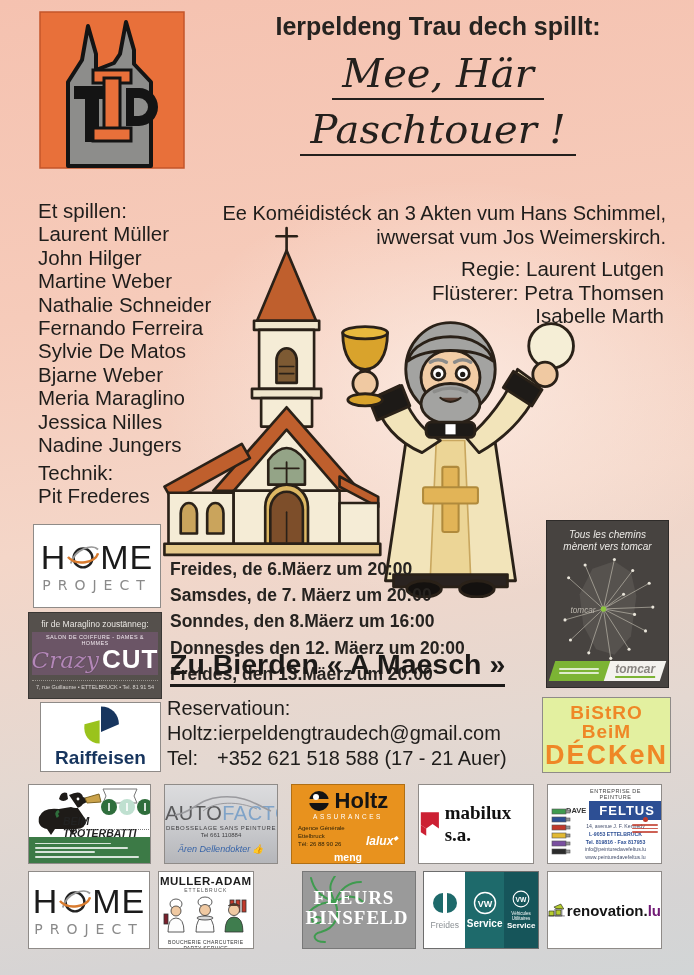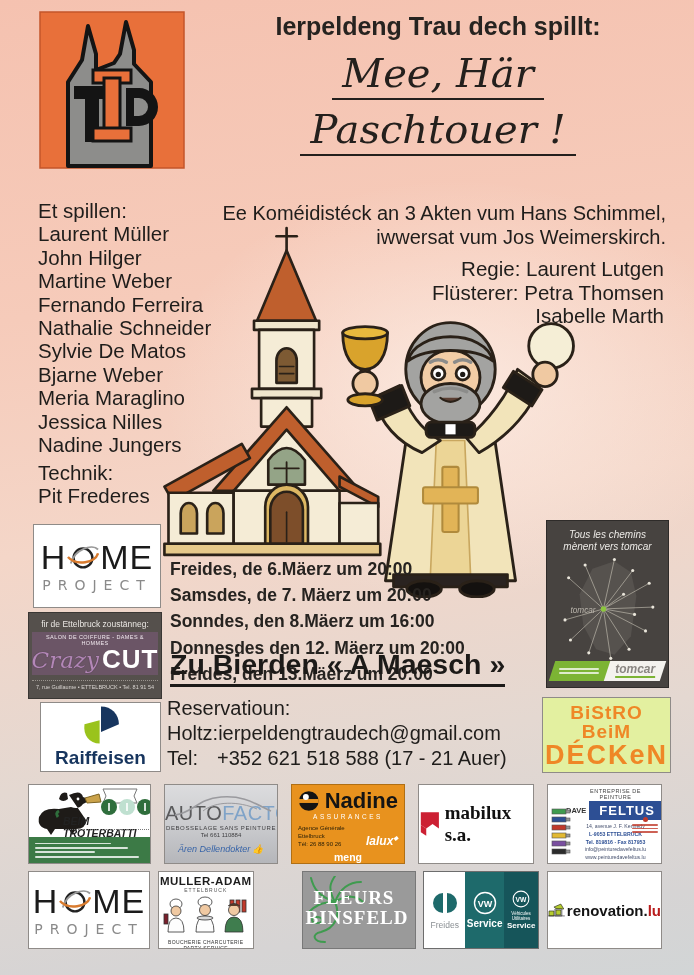--- a/index.html
+++ b/index.html
@@ -125,21 +125,21 @@
   .kief-left{width:36%;background:#fff;display:flex;flex-direction:column;align-items:center;justify-content:center;}
   .kief-name{font-size:8.5px;color:#8a8f93;margin-top:4px;}
   .kief-mid{width:34%;background:#1e6a6b;display:flex;flex-direction:column;align-items:center;justify-content:center;color:#fff;}
   .kief-right{width:30%;background:#16555a;display:flex;flex-direction:column;align-items:center;justify-content:center;color:#fff;}
   .kief-service{font-size:10px;font-weight:bold;margin-top:3px;}
   .kief-util{font-size:4.5px;line-height:1.2;text-align:center;margin-top:3px;}
   .kief-service2{font-size:8px;font-weight:bold;}
   
   .ren-card{display:flex;align-items:center;justify-content:center;}
   .ren-name{font-size:15px;font-weight:bold;color:#141414;margin-left:2px;}
-  .ren-lu{color:#b91c1c;}
+  .ren-lu{color:#701a75;}
 </style>
 </head>
 <body>
 
 <div class="poster">
 
   <div class="abs" id="logo">
     <svg viewBox="0 0 148 160" width="148" height="160">
       <rect x="2" y="2" width="144" height="156" fill="#e8703a" stroke="#c4552a" stroke-width="1.5"></rect>
       <path d="M30,156 L30,72 L44,50 L50,16 L58,44 L58,60 L76,53 L82,44 L88,12 L96,40 L96,54 L113,72 L113,156 Z" fill="#8d8d8b" stroke="#141414" stroke-width="4" stroke-linejoin="round"></path>
@@ -163,22 +163,22 @@
     <div class="intro">Ierpeldeng Trau dech spillt:</div>
     <div class="script-title"><span class="u">Mee, Här</span></div>
     <div class="script-title script-line2"><span class="u">Paschtouer !</span></div>
   </div>
 
   <div class="abs" id="cast">
     <div>Et spillen:</div>
     <div>Laurent Müller</div>
     <div>John Hilger</div>
     <div>Martine Weber</div>
+    <div>Nathalie Schneider</div>
     <div>Fernando Ferreira</div>
-    <div>Nathalie Schneider</div>
     <div>Sylvie De Matos</div>
     <div>Bjarne Weber</div>
     <div>Meria Maraglino</div>
     <div>Jessica Nilles</div>
     <div>Nadine Jungers</div>
   </div>
   <div class="abs" id="technik">
     <div>Technik:</div>
     <div>Pit Frederes</div>
   </div>
@@ -298,21 +298,21 @@
         <circle cx="17" cy="18" r="10" fill="none" stroke="#222" stroke-width="2.6"></circle>
         <path d="M4,24 C8,8 27,3 33,9" fill="none" stroke="#9a9a9a" stroke-width="2"></path>
         <path d="M1,17 C10,27 30,23 33,13" fill="none" stroke="#d97b2e" stroke-width="2.6"></path>
       </svg>
       <span>ME</span>
     </div>
     <div class="home-line2">PROJECT</div>
   </div>
 
   <div class="card" id="crazy" style="left:28px;top:612px;width:134px;height:87px;">
-    <div class="crazy-top">fir de Ettelbruck zoustänneg:</div>
+    <div class="crazy-top">fir de Maraglino zoustänneg:</div>
     <div class="crazy-panel">
       <div class="crazy-sub">SALON DE COIFFURE - DAMES &amp; HOMMES</div>
       <div class="crazy-name">
         <span class="crazy-script">Crazy</span>
         <span class="crazy-cut">CUT</span>
       </div>
     </div>
     <div class="crazy-addr">7, rue Guillaume • ETTELBRUCK • Tel. 81 91 54</div>
   </div>
 
@@ -424,21 +424,21 @@
       <div class="auto-slogan"><span>Ären Dellendokter</span> <span>👍</span></div>
     </div>
 
     <div class="rcard holtz-card" style="width:114px;">
       <div class="holtz-row">
         <svg width="22" height="22" viewBox="0 0 22 22">
           <circle cx="11" cy="11" r="10" fill="#141414"></circle>
           <rect x="1" y="9" width="20" height="4" fill="#e8921e"></rect>
           <circle cx="8" cy="7" r="3" fill="#fff"></circle>
         </svg>
-        <span class="holtz-name">Nadine</span>
+        <span class="holtz-name">Holtz</span>
       </div>
       <div class="holtz-sub">ASSURANCES</div>
       <div class="holtz-mid">
         <div class="holtz-ag">
           <div>Agence Générale</div>
           <div>Ettelbruck</div>
           <div>Tél: 26 88 90 26</div>
         </div>
         <div class="holtz-lalux"><span>lalux</span><sup>◆</sup></div>
       </div>

